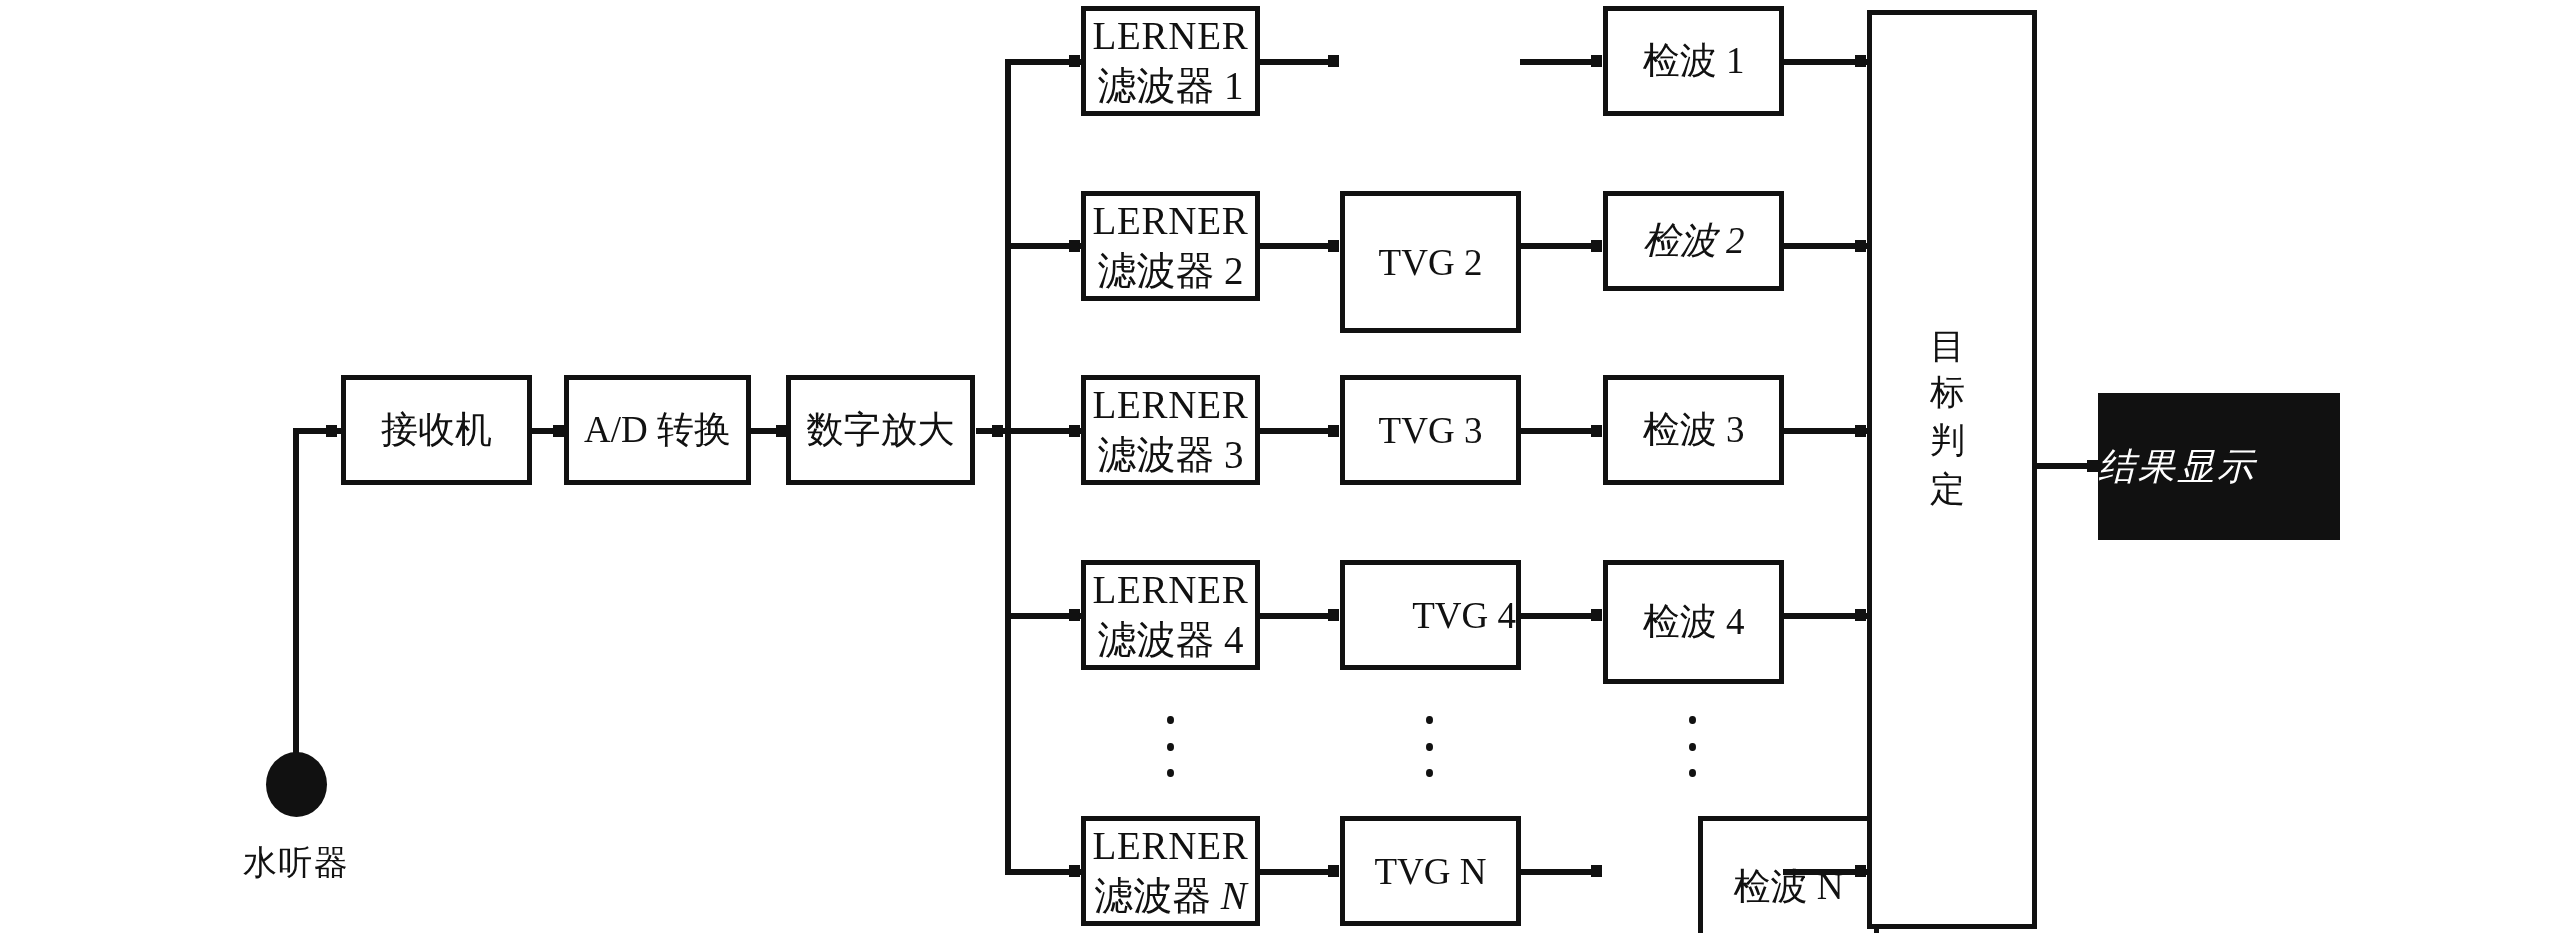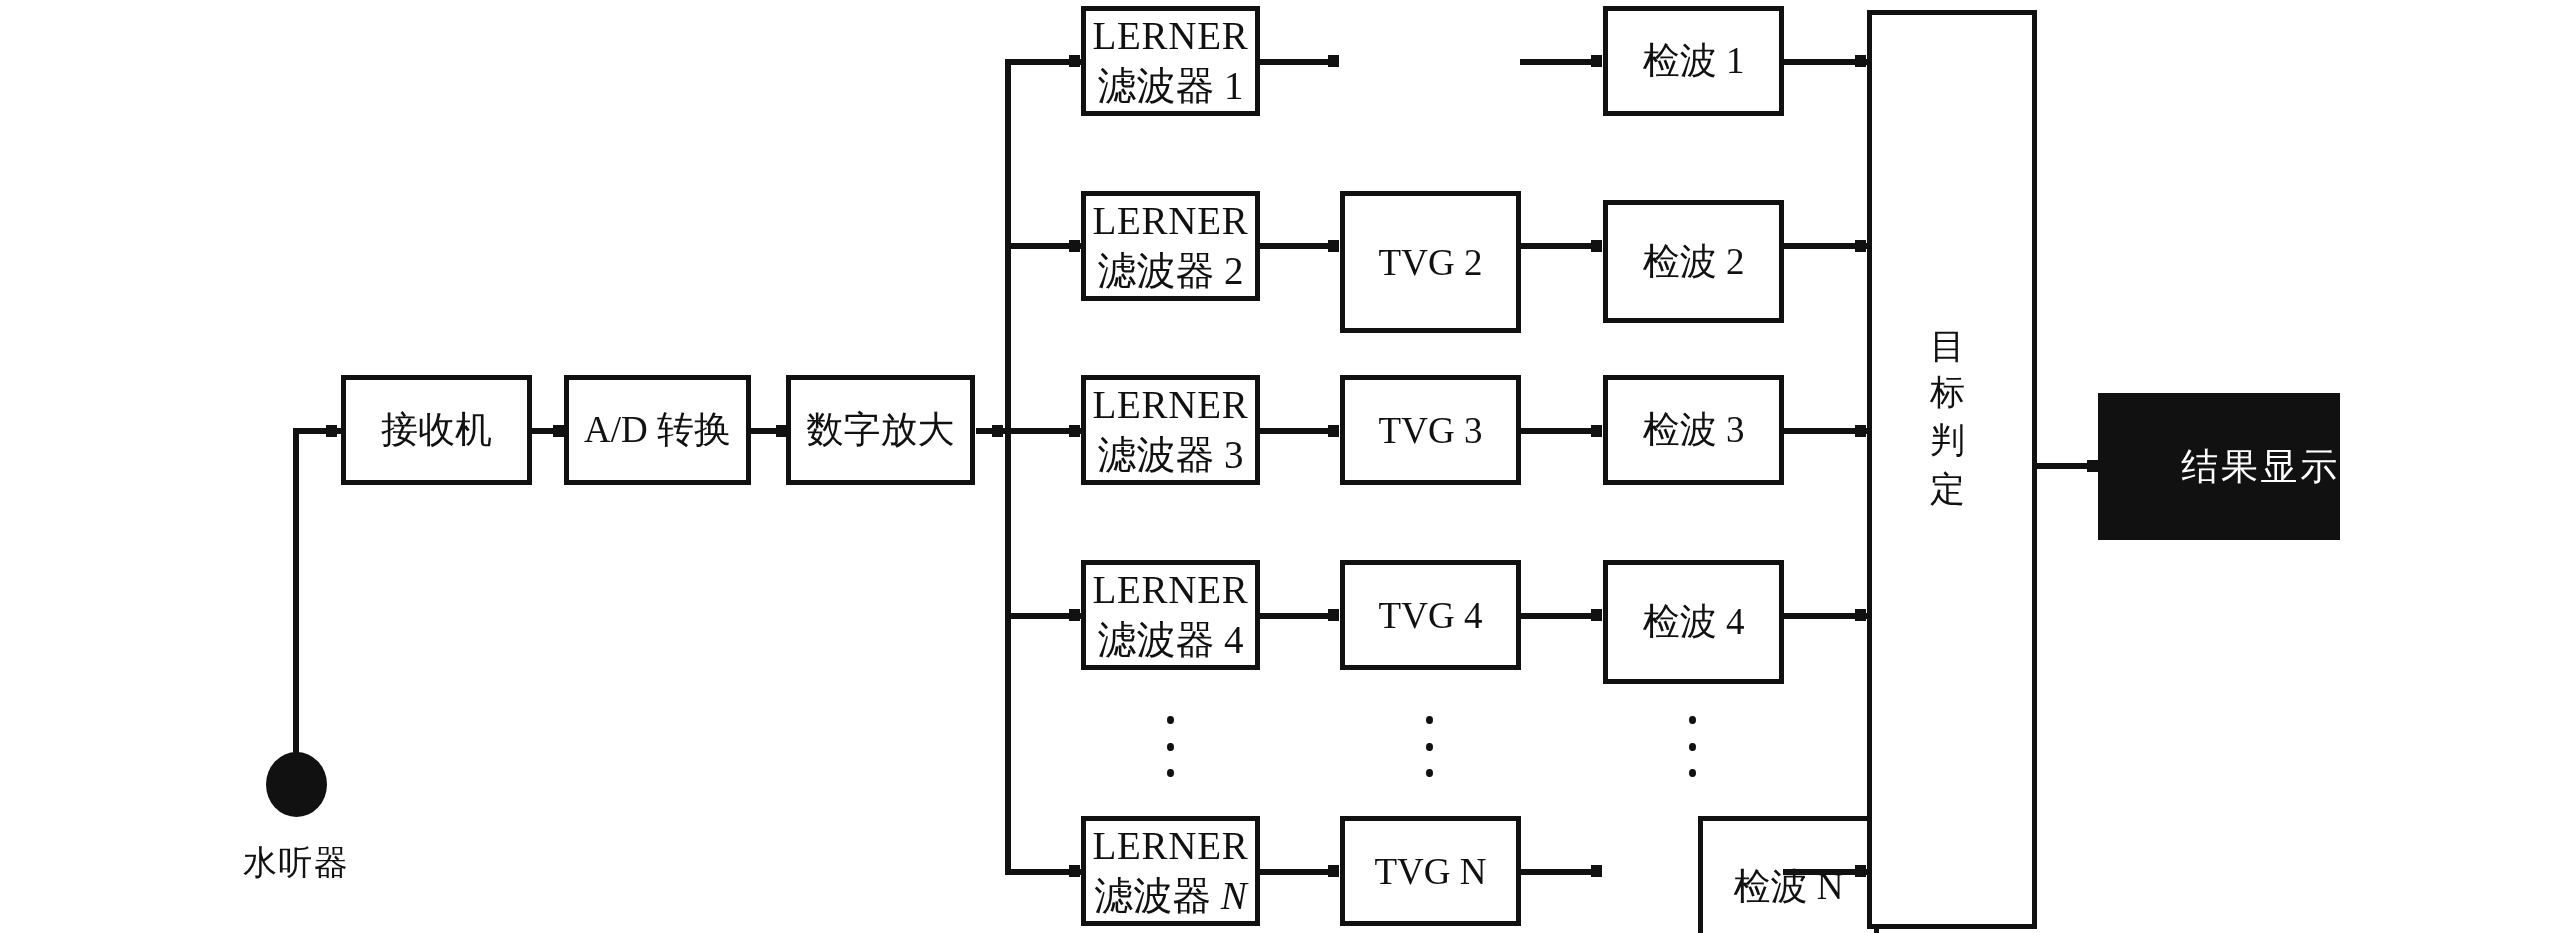--- a/index.html
+++ b/index.html
@@ -29,22 +29,22 @@
   .dot{position:absolute;width:6.8px;height:8.2px;border-radius:50%;background:#111111;}
   .num{margin-left:9.5px;}
   .italic{font-style:italic;}
   .decision-char{
     position:absolute;width:41px;left:1927px;
     font-size:35px;line-height:35px;text-align:center;color:#111111;
   }
   #display-box{
     position:absolute;left:2098px;top:393px;width:242px;height:147px;
     background:#111111;color:#ffffff;
-    display:flex;align-items:center;justify-content:flex-end;
-    font-size:37px;letter-spacing:2.7px;white-space:nowrap;
+    display:flex;align-items:center;justify-content:flex-start;
+    font-size:37px;letter-spacing:2.7px;white-space:nowrap;font-style:italic;
   }
   #hydro-ellipse{
     position:absolute;left:266px;top:752px;width:61px;height:65px;
     background:#111111;border-radius:50%;
   }
   #hydro-label{
     position:absolute;left:194px;top:840px;width:204px;
     text-align:center;font-size:34px;letter-spacing:1.4px;
   }
 </style>
@@ -102,21 +102,21 @@
     <span class="latin">LERNER</span>
     <span><span>滤波器</span><span class="num">2</span></span>
   </div>
   <div class="hline" style="left:1259px;top:243px;width:80px;height:5.5px;"></div>
   <div class="arrow" style="left:1328px;top:240px;"></div>
   <div class="box" style="left:1340px;top:191px;width:181px;height:142px;text-align:right;">
     <span>TVG 2</span>
   </div>
   <div class="hline" style="left:1520px;top:243px;width:82px;height:5.5px;"></div>
   <div class="arrow" style="left:1591px;top:240px;"></div>
-  <div class="box" style="left:1603px;top:200px;width:181px;height:123px;">
+  <div class="box" style="left:1603px;top:191px;width:181px;height:100px;font-style:italic;">
     <span>检波 2</span>
   </div>
   <div class="hline" style="left:1783px;top:243px;width:84px;height:5.5px;"></div>
   <div class="arrow" style="left:1855px;top:240px;"></div>
 
   <div class="hline" style="left:1005px;top:428px;width:76px;height:5.5px;"></div>
   <div class="arrow" style="left:1069px;top:425px;"></div>
   <div class="box filter-box" style="left:1081px;top:375px;width:179px;height:110px;">
     <span class="latin">LERNER</span>
     <span><span>滤波器</span><span class="num">3</span></span>
@@ -135,21 +135,21 @@
   <div class="arrow" style="left:1855px;top:425px;"></div>
 
   <div class="hline" style="left:1005px;top:613px;width:76px;height:5.5px;"></div>
   <div class="arrow" style="left:1069px;top:609px;"></div>
   <div class="box filter-box" style="left:1081px;top:560px;width:179px;height:110px;">
     <span class="latin">LERNER</span>
     <span><span>滤波器</span><span class="num">4</span></span>
   </div>
   <div class="hline" style="left:1259px;top:613px;width:80px;height:5.5px;"></div>
   <div class="arrow" style="left:1328px;top:609px;"></div>
-  <div class="box" style="left:1340px;top:560px;width:181px;height:110px;">
+  <div class="box" style="left:1340px;top:560px;width:181px;height:110px;justify-content:flex-end;">
     <span>TVG 4</span>
   </div>
   <div class="hline" style="left:1520px;top:613px;width:82px;height:5.5px;"></div>
   <div class="arrow" style="left:1591px;top:609px;"></div>
   <div class="box" style="left:1603px;top:560px;width:181px;height:124px;">
     <span>检波 4</span>
   </div>
   <div class="hline" style="left:1783px;top:613px;width:84px;height:5.5px;"></div>
   <div class="arrow" style="left:1855px;top:609px;"></div>
 

